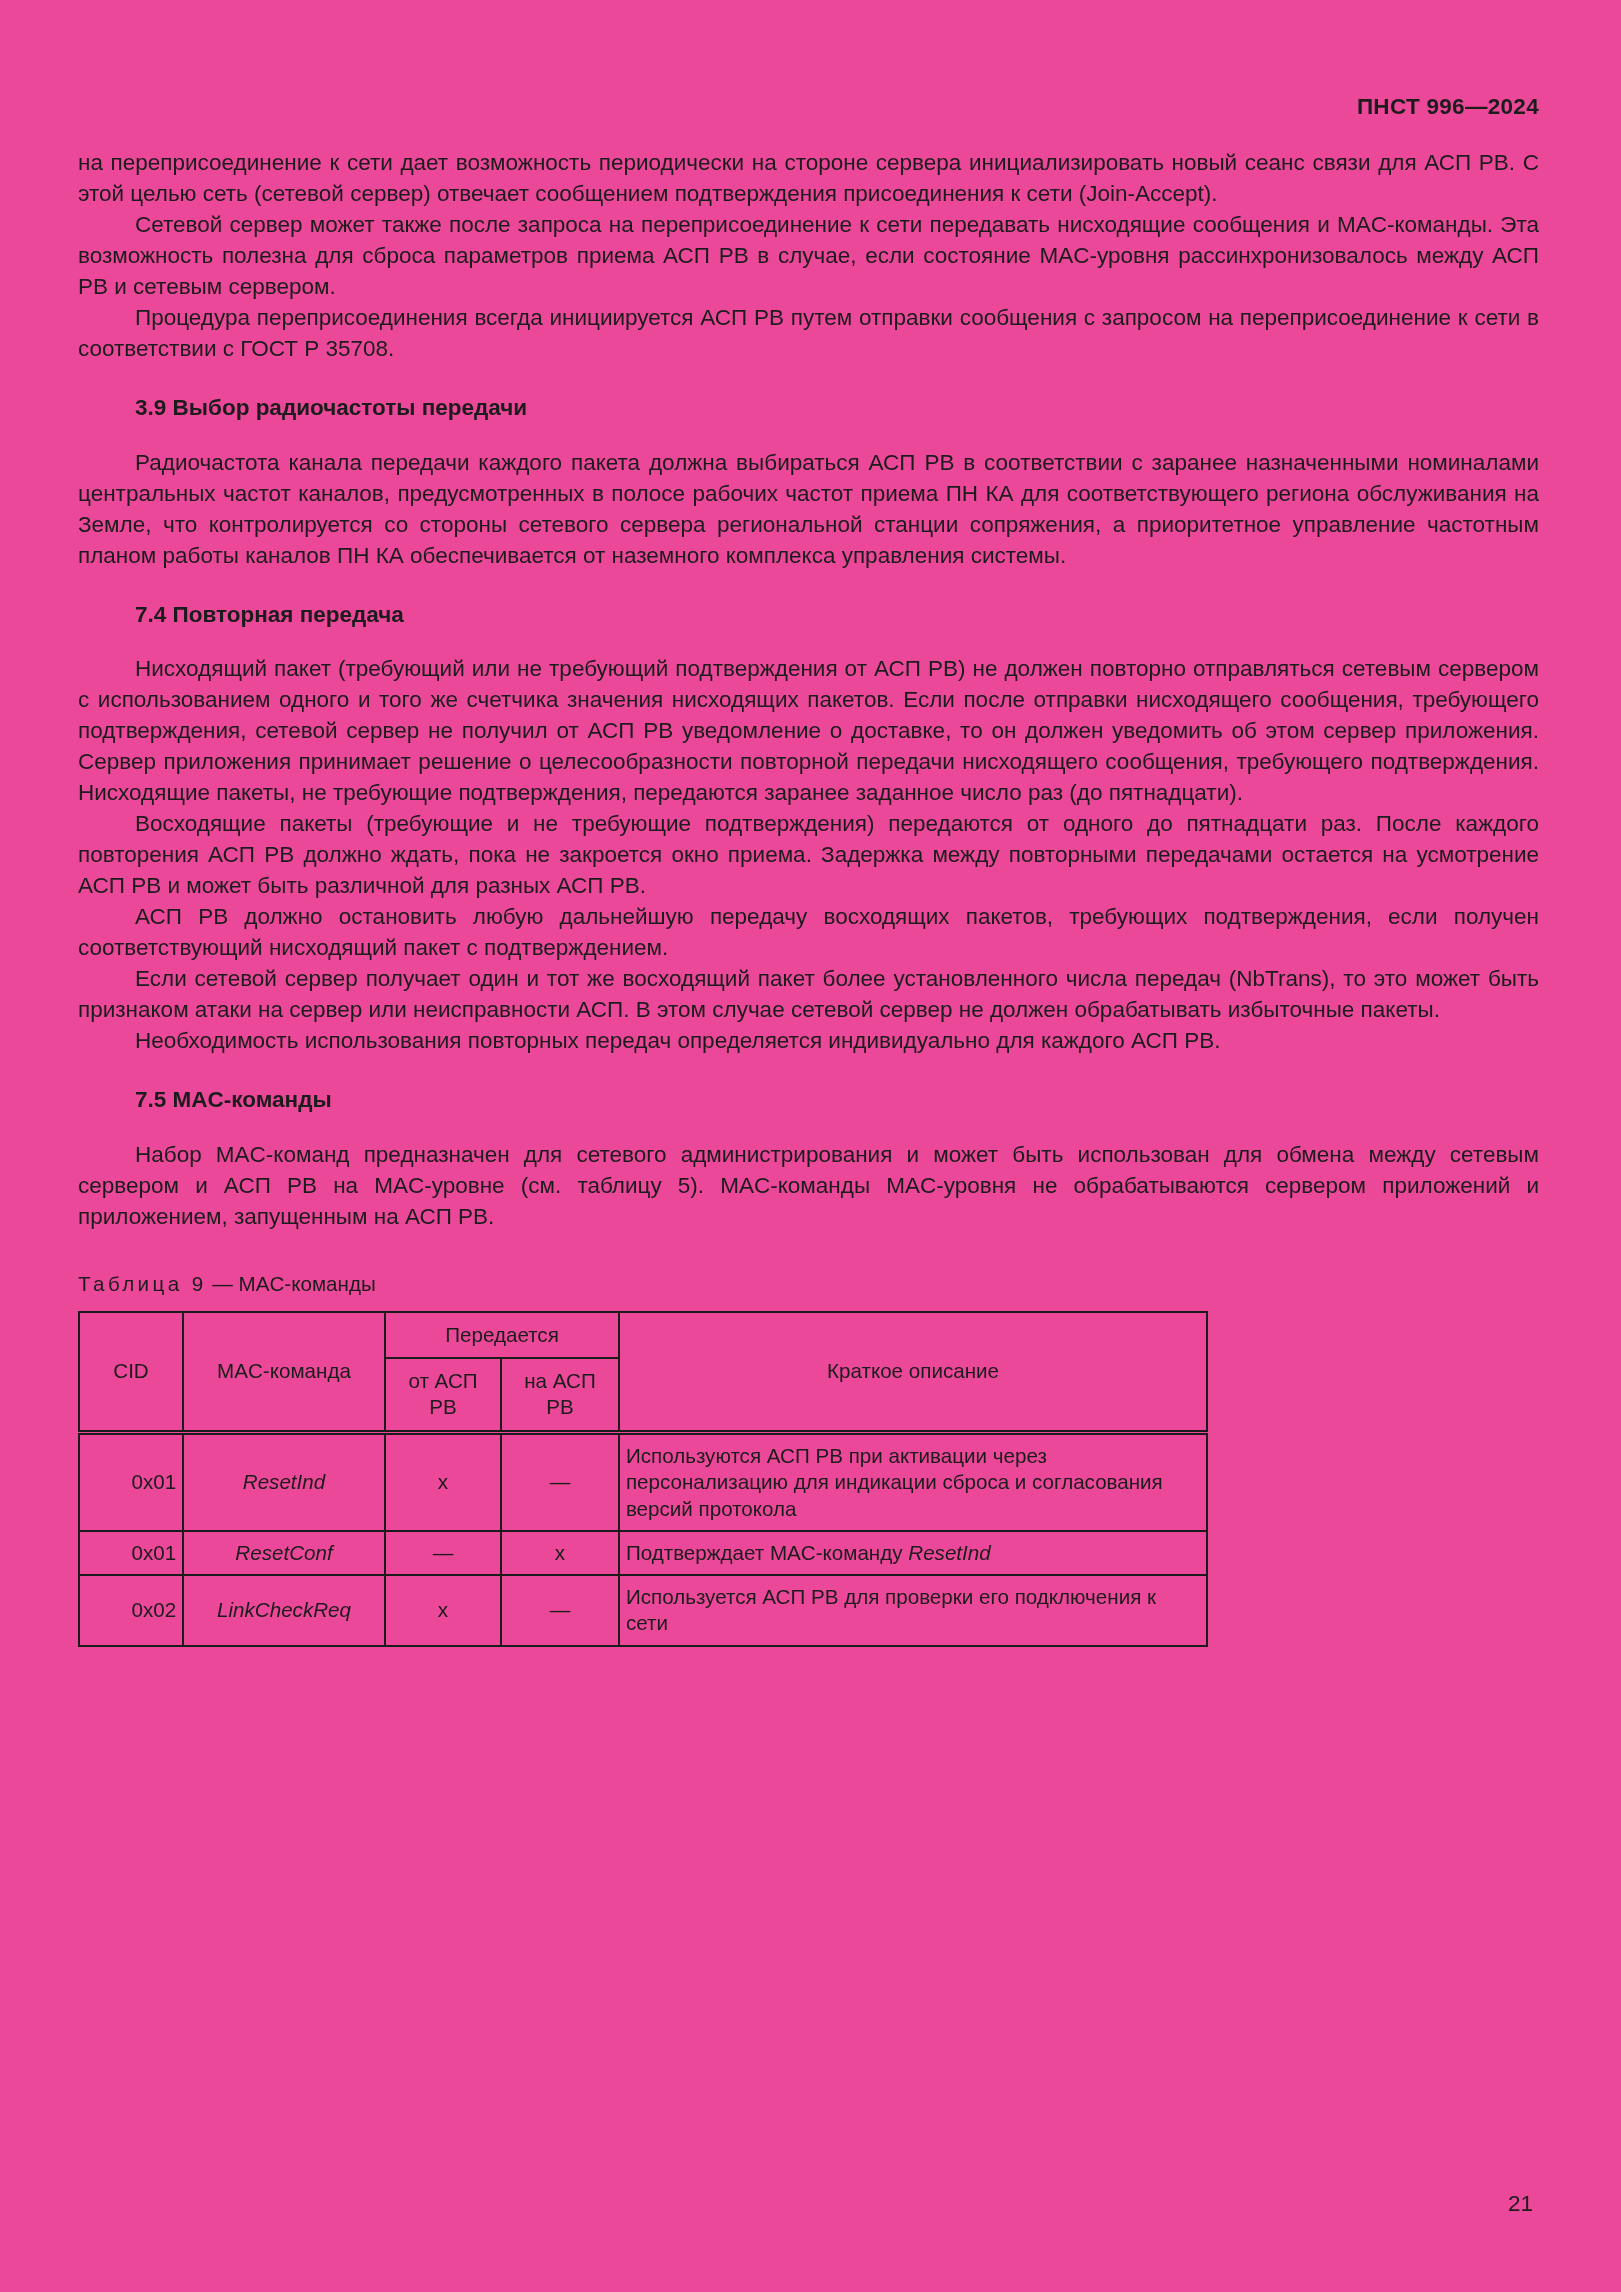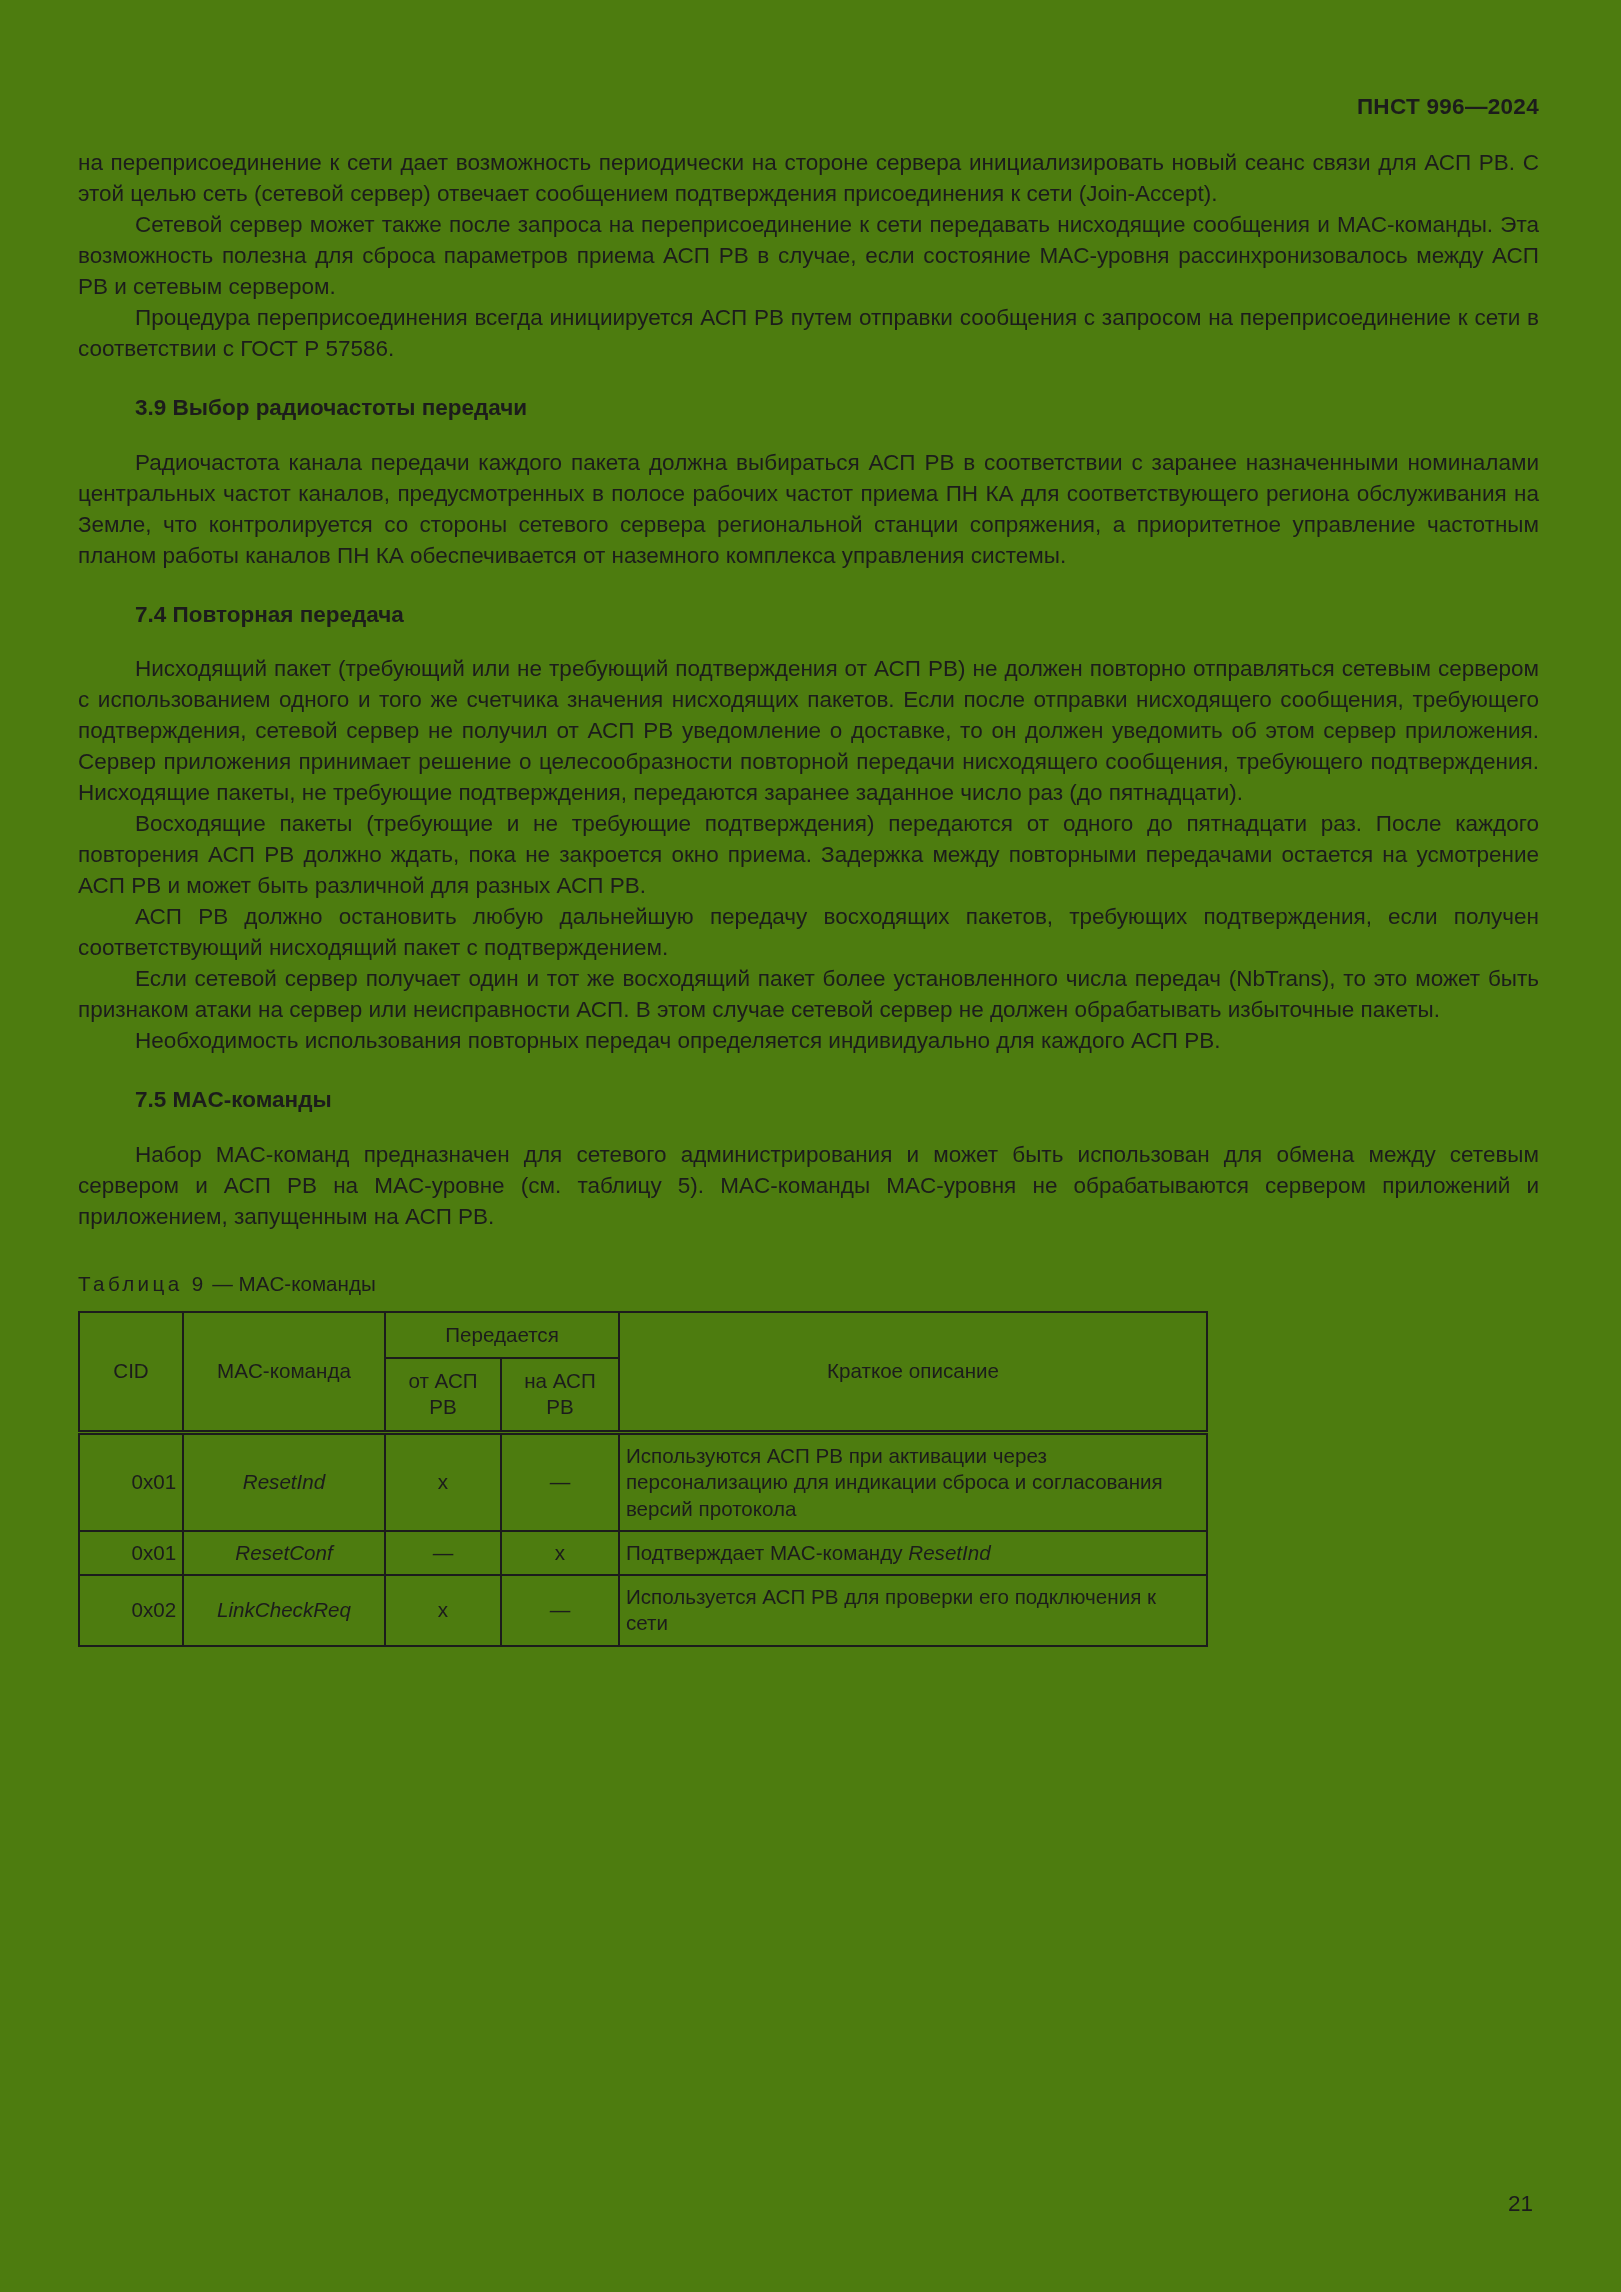--- a/index.html
+++ b/index.html
@@ -2,21 +2,21 @@
 <html lang="ru"><head>
 <meta charset="utf-8">
 <style>
   * { margin: 0; padding: 0; box-sizing: border-box; }
   html, body { background: #e8e8e8; }
   .page {
     position: relative;
     width: 1621px;
     height: 2293px;
     margin: 0 auto;
-    background: #4d7c0f;
+    background: #ec4899;
     color: #1c1c1c;
     font-family: "Liberation Sans", "DejaVu Sans", sans-serif;
     padding: 94px 82px 11px 78px;
   }
   .running-header {
     font-size: 22.5px;
     font-weight: 700;
     text-align: right;
     margin-bottom: 27.4px;
     letter-spacing: 0.3px;
@@ -81,21 +81,21 @@
 <div class="page">
 
   <div class="running-header">ПНСТ 996—2024</div>
 
   <div class="bodytext">
 
     <p class="continuation">на переприсоединение к сети дает возможность периодически на стороне сервера инициализировать новый сеанс связи для АСП РВ. С этой целью сеть (сетевой сервер) отвечает сообщением подтверждения присоединения к сети (Join-Accept).</p>
 
     <p>Сетевой сервер может также после запроса на переприсоединение к сети передавать нисходящие сообщения и MAC-команды. Эта возможность полезна для сброса параметров приема АСП РВ в случае, если состояние MAC-уровня рассинхронизовалось между АСП РВ и сетевым сервером.</p>
 
-    <p>Процедура переприсоединения всегда инициируется АСП РВ путем отправки сообщения с запросом на переприсоединение к сети в соответствии с ГОСТ Р 57586.</p>
+    <p>Процедура переприсоединения всегда инициируется АСП РВ путем отправки сообщения с запросом на переприсоединение к сети в соответствии с ГОСТ Р 35708.</p>
 
     <h2>3.9 Выбор радиочастоты передачи</h2>
 
     <p>Радиочастота канала передачи каждого пакета должна выбираться АСП РВ в соответствии с заранее назначенными номиналами центральных частот каналов, предусмотренных в полосе рабочих частот приема ПН КА для соответствующего региона обслуживания на Земле, что контролируется со стороны сетевого сервера региональной станции сопряжения, а приоритетное управление частотным планом работы каналов ПН КА обеспечивается от наземного комплекса управления системы.</p>
 
     <h2>7.4 Повторная передача</h2>
 
     <p>Нисходящий пакет (требующий или не требующий подтверждения от АСП РВ) не должен повторно отправляться сетевым сервером с использованием одного и того же счетчика значения нисходящих пакетов. Если после отправки нисходящего сообщения, требующего подтверждения, сетевой сервер не получил от АСП РВ уведомление о доставке, то он должен уведомить об этом сервер приложения. Сервер приложения принимает решение о целесообразности повторной передачи нисходящего сообщения, требующего подтверждения. Нисходящие пакеты, не требующие подтверждения, передаются заранее заданное число раз (до пятнадцати).</p>
 
     <p>Восходящие пакеты (требующие и не требующие подтверждения) передаются от одного до пятнадцати раз. После каждого повторения АСП РВ должно ждать, пока не закроется окно приема. Задержка между повторными передачами остается на усмотрение АСП РВ и может быть различной для разных АСП РВ.</p>

